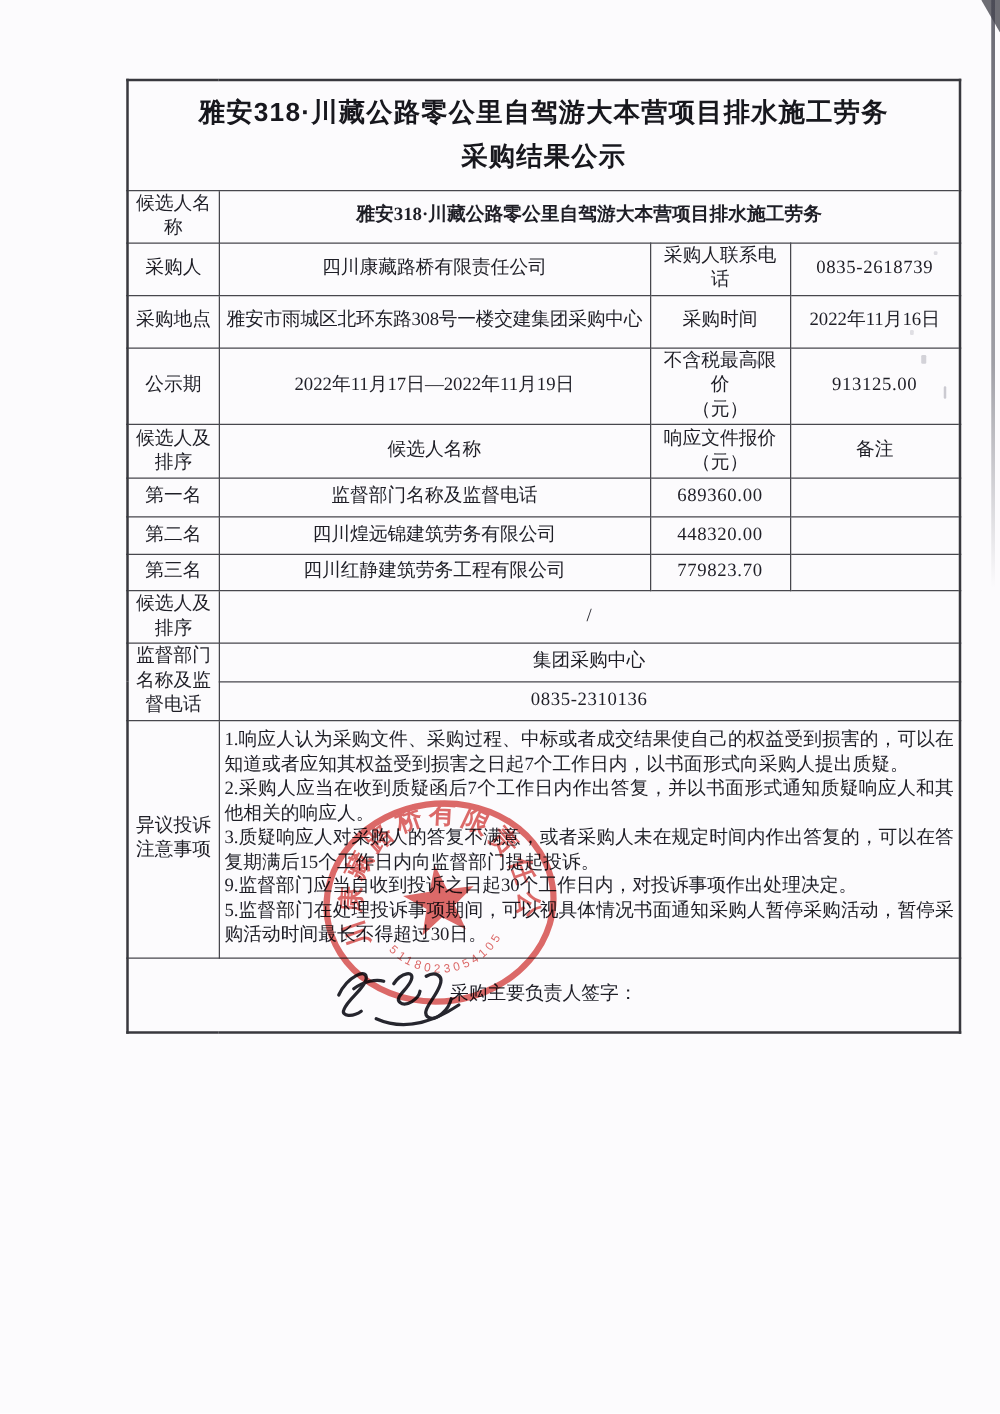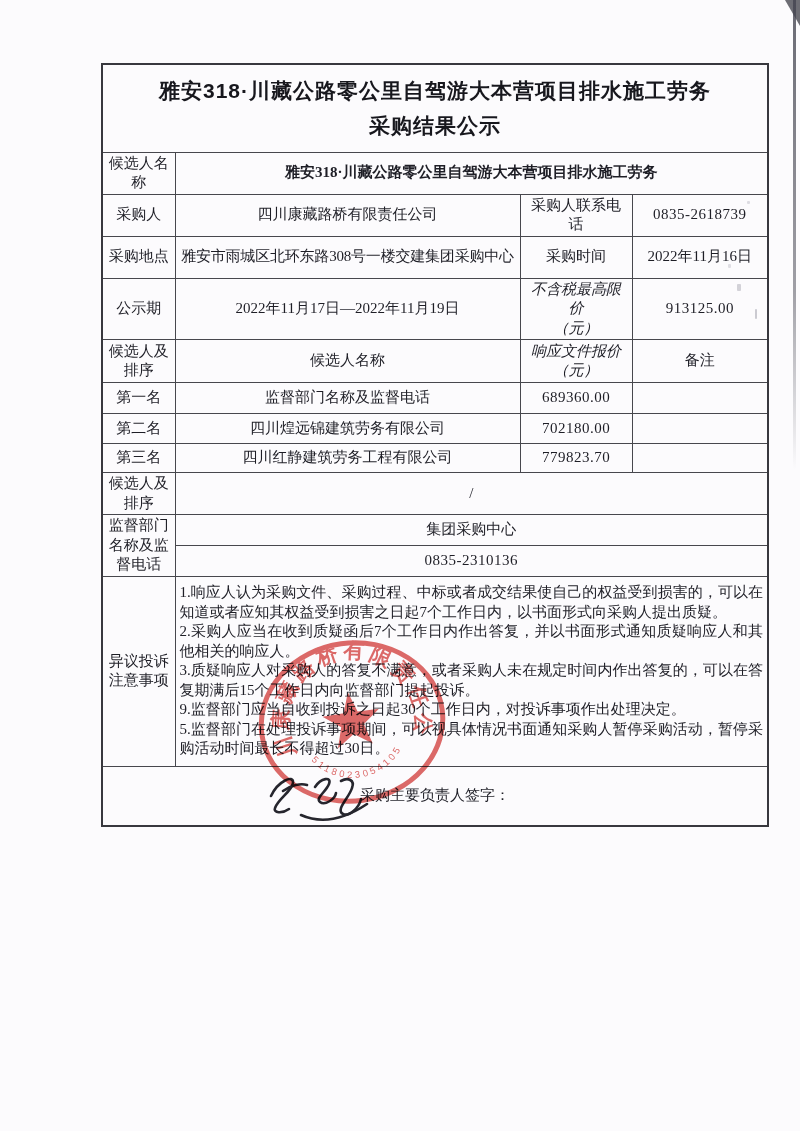--- a/index.html
+++ b/index.html
@@ -33,21 +33,21 @@
   tr.r6{height:31px} tr.r7{height:30px} tr.r8{height:29px}
   tr.r9{height:38px} tr.r10a{height:27px} tr.r10b{height:27px}
   tr.r11{height:190px} tr.r12{height:60px}
   .title-cell{padding:6px 10px;}
   .title-line{
     font-family:"Liberation Sans","DejaVu Sans",sans-serif;
     font-weight:bold;font-size:21px;line-height:1.7;letter-spacing:1px;
     color:#17171d;
   }
   .label-cell{padding:1px 3px;line-height:1.3;}
-  .pre{white-space:pre-line;font-style:italic;}
+  .pre{white-space:pre-line;}
   .bold{font-weight:bold;}
   .tight{white-space:nowrap;font-size:14.6px;letter-spacing:-0.2px;padding:1px 1px;}
   .num{letter-spacing:0.5px;}
   .objection-cell{
     text-align:justify;vertical-align:middle;
     padding:6px 10px 6px 11px;font-size:15px;line-height:1.52;
   }
   .obj-item{text-align:justify;}
   .sig-cell{
     text-align:left;padding:0 0 0 14px;font-size:15.5px;
@@ -143,21 +143,21 @@
 
     <tr class="r6">
       <td class="label-cell">第一名</td>
       <td>监督部门名称及监督电话</td>
       <td class="num">689360.00</td>
       <td></td>
     </tr>
     <tr class="r7">
       <td class="label-cell">第二名</td>
       <td>四川煌远锦建筑劳务有限公司</td>
-      <td class="num">702180.00</td>
+      <td class="num">448320.00</td>
       <td></td>
     </tr>
     <tr class="r8">
       <td class="label-cell">第三名</td>
       <td>四川红静建筑劳务工程有限公司</td>
       <td class="num">779823.70</td>
       <td></td>
     </tr>
 
     <tr class="r9">

